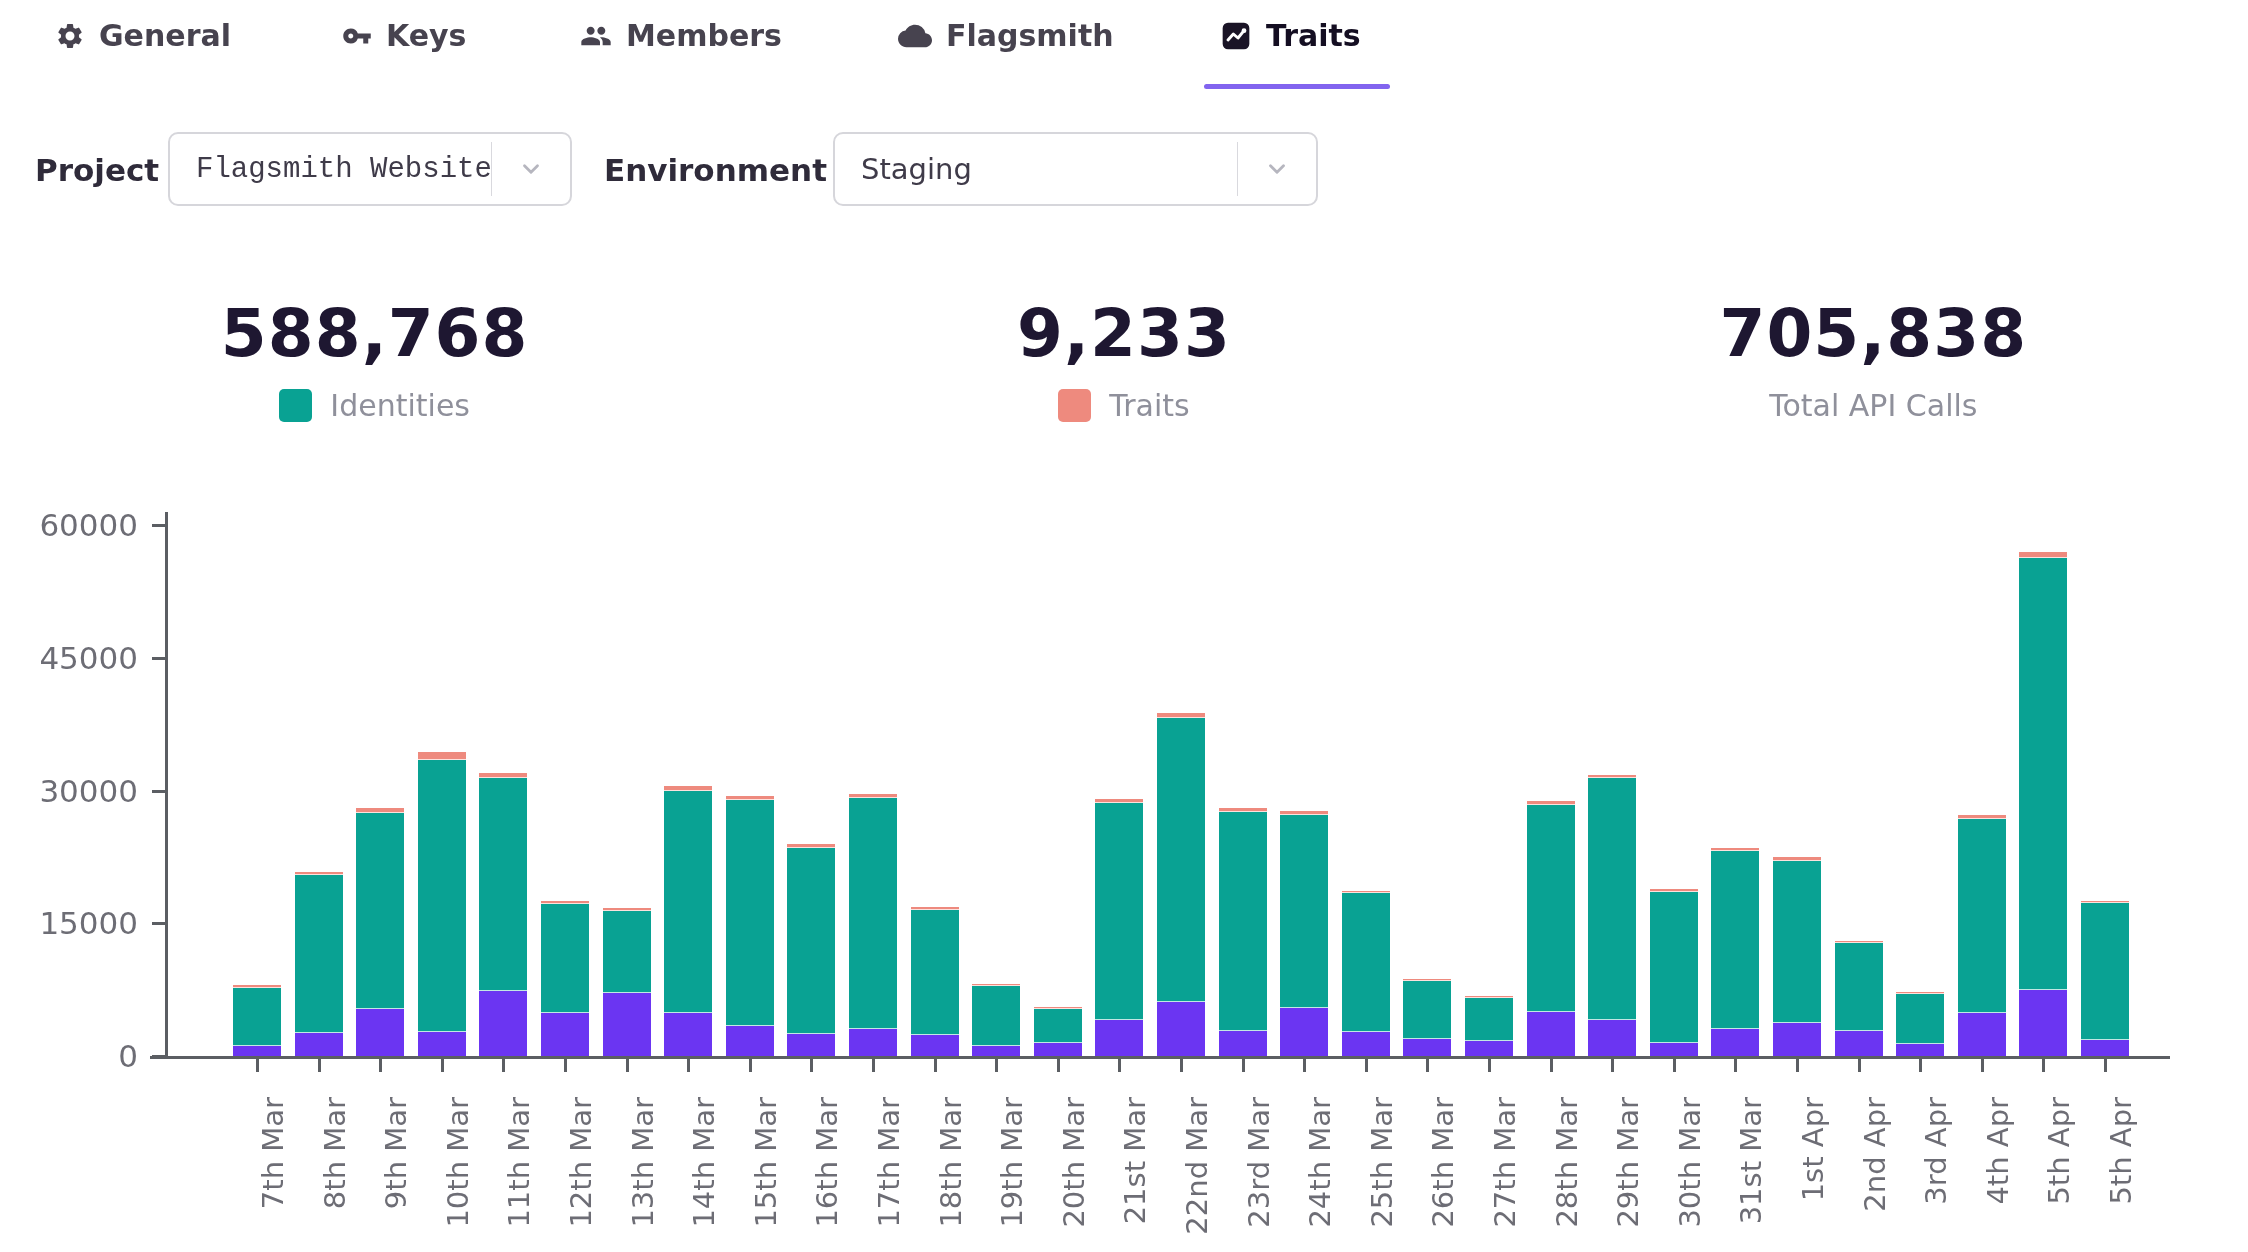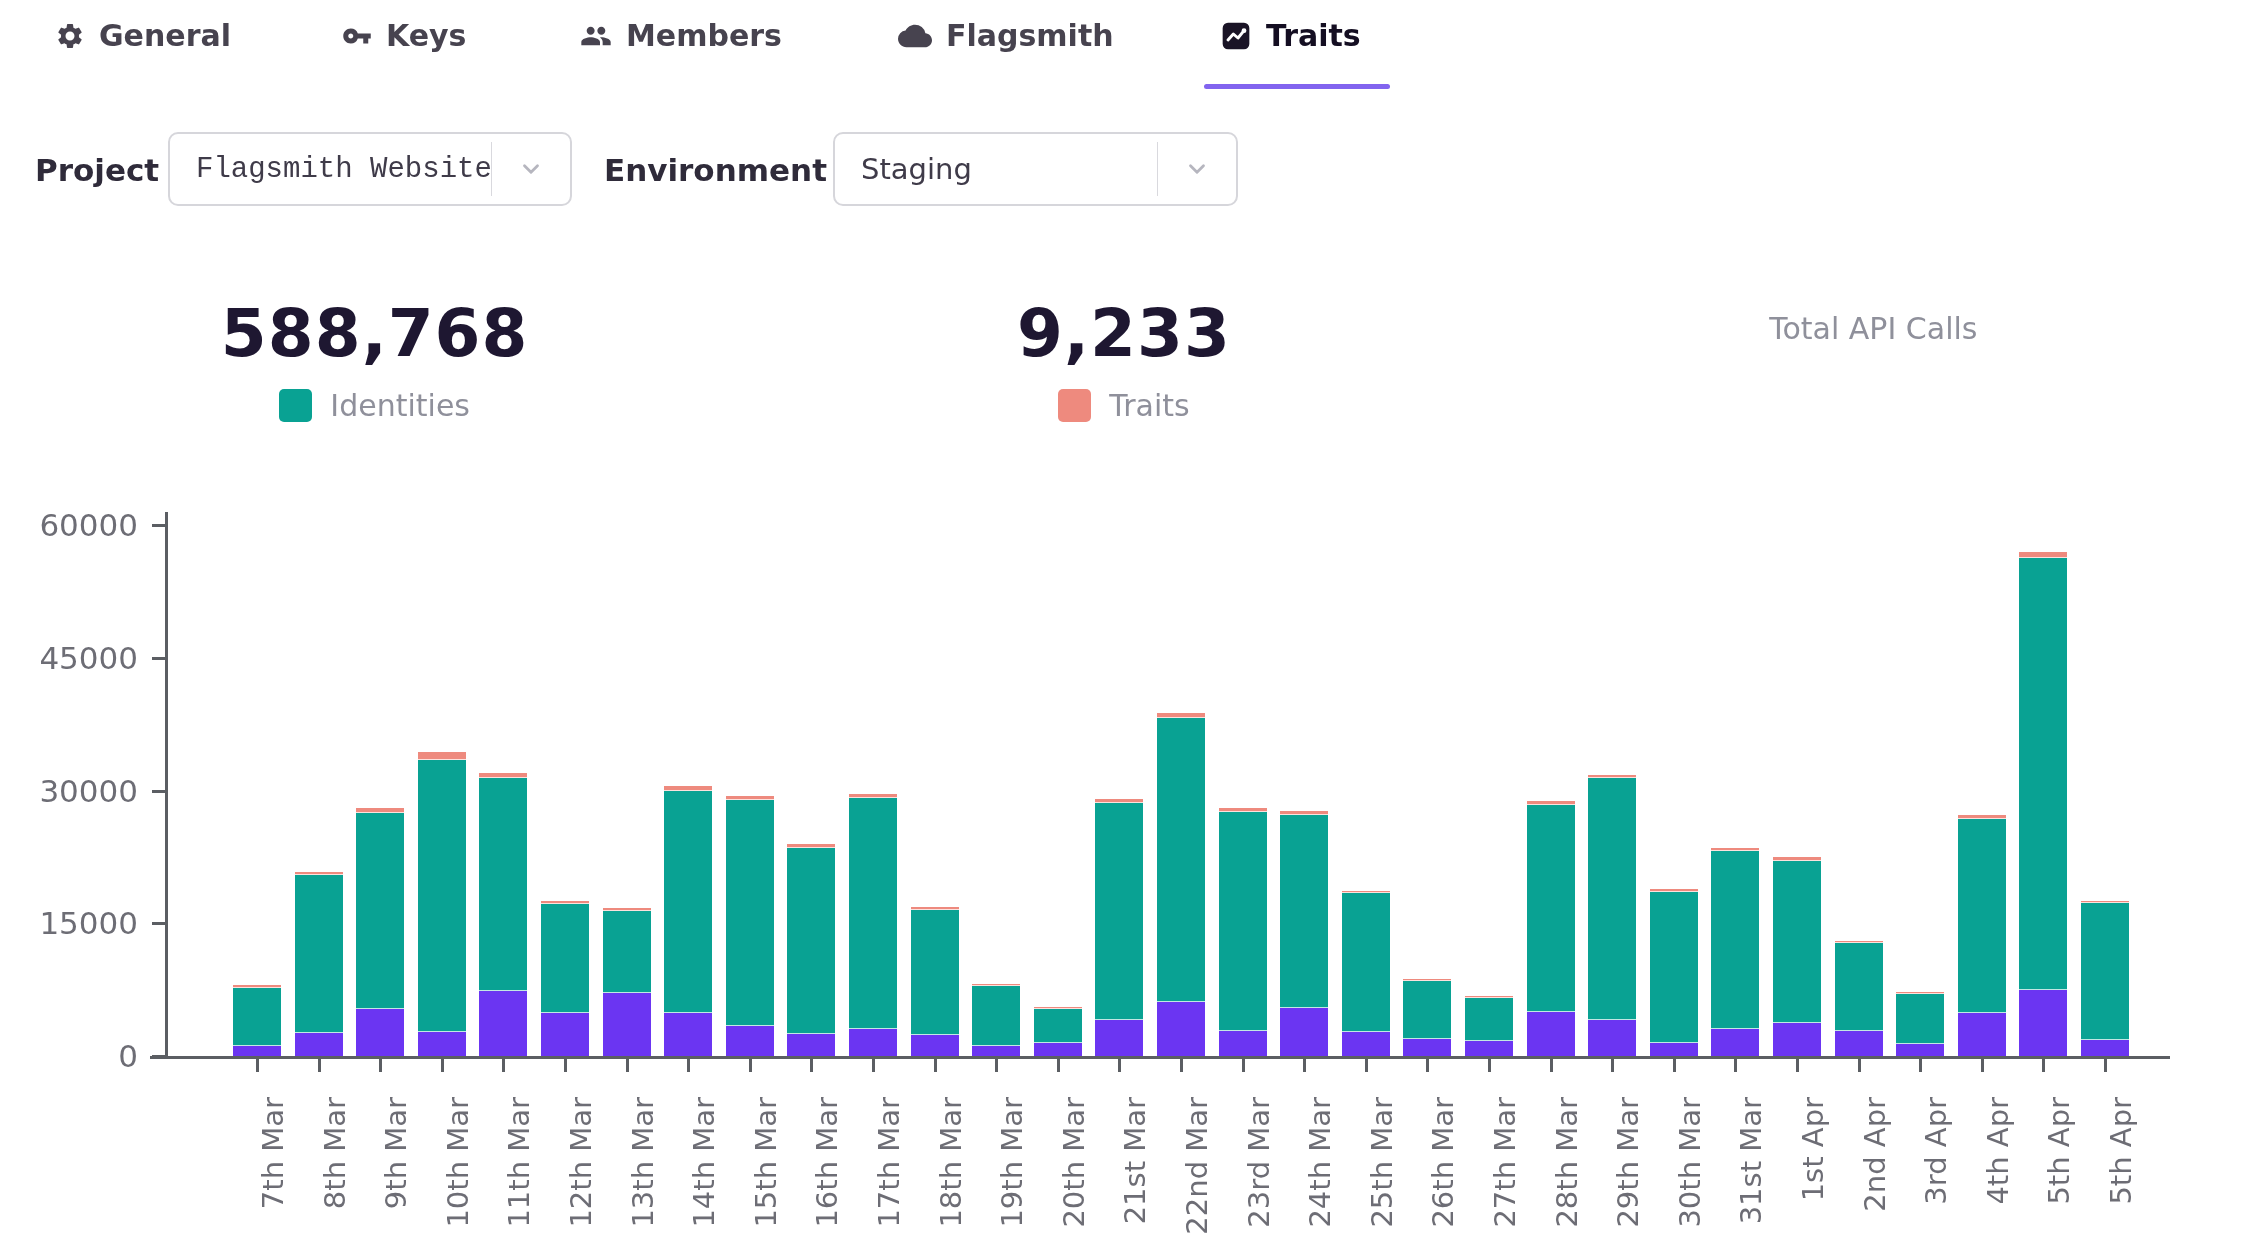--- a/index.html
+++ b/index.html
@@ -14,21 +14,21 @@
   .tab.active{color:#140e22;font-weight:700;}
   .tab-0{left:55px;} .tab-1{left:342px;} .tab-2{left:580px;} .tab-3{left:898px;} .tab-4{left:1220px;}
   .tab-underline{position:absolute;left:1204px;top:84px;width:186px;height:5px;
        border-radius:3px;background:#8264ef;}
 
   
   .filter-label{position:absolute;top:152px;font-size:31px;font-weight:700;color:#2f2b3a;}
   .lbl-project{left:35px;} .lbl-env{left:604px;}
   .dropdown{position:absolute;top:132px;height:74px;border:2px solid #d6d6db;border-radius:10px;
        background:#fff;display:flex;align-items:center;cursor:pointer;box-sizing:border-box;}
-  .dd-project{left:168px;width:404px;font-family:Liberation Mono, monospace;} .dd-env{left:833px;width:405px;}
+  .dd-project{left:168px;width:404px;font-family:Liberation Mono, monospace;} .dd-env{left:833px;width:485px;}
   .dd-value{flex:1;padding-left:26px;font-size:29px;color:#3f3b49;white-space:nowrap;overflow:hidden;}
   .dd-divider{width:1px;height:54px;background:#d9d9de;}
   .dd-caret{width:78px;display:flex;align-items:center;justify-content:center;}
 
   
   .stats{position:absolute;left:0;top:295px;width:2248px;display:flex;}
   .stat{flex:1;display:flex;flex-direction:column;align-items:center;}
   .stat-value{font-size:66px;font-weight:700;color:#1e1731;letter-spacing:1px;}
   .stat-legend{margin-top:16px;display:flex;align-items:center;gap:18px;}
   .legend-swatch{width:33px;height:33px;border-radius:5px;}
@@ -131,20 +131,21 @@
       </div>
     </div>
     <div class="stat">
       <div class="stat-value">9,233</div>
     <div class="stat-legend">
         <span class="legend-swatch" style="background:#ee8a7e"></span>
         <span class="legend-label">Traits</span>
       </div>
     </div>
     <div class="stat">
+      <div class="stat-value">705,838</div>
     <div class="stat-legend">
         <span class="legend-label">Total API Calls</span>
       </div>
     </div>
   </div>
 
 <div class="chart" id="chart">
   <div class="y-spine"></div>
   <div class="x-base"></div>
 <div class="y-ticklabel" style="left: 18px; top: 1056px;">0</div>

